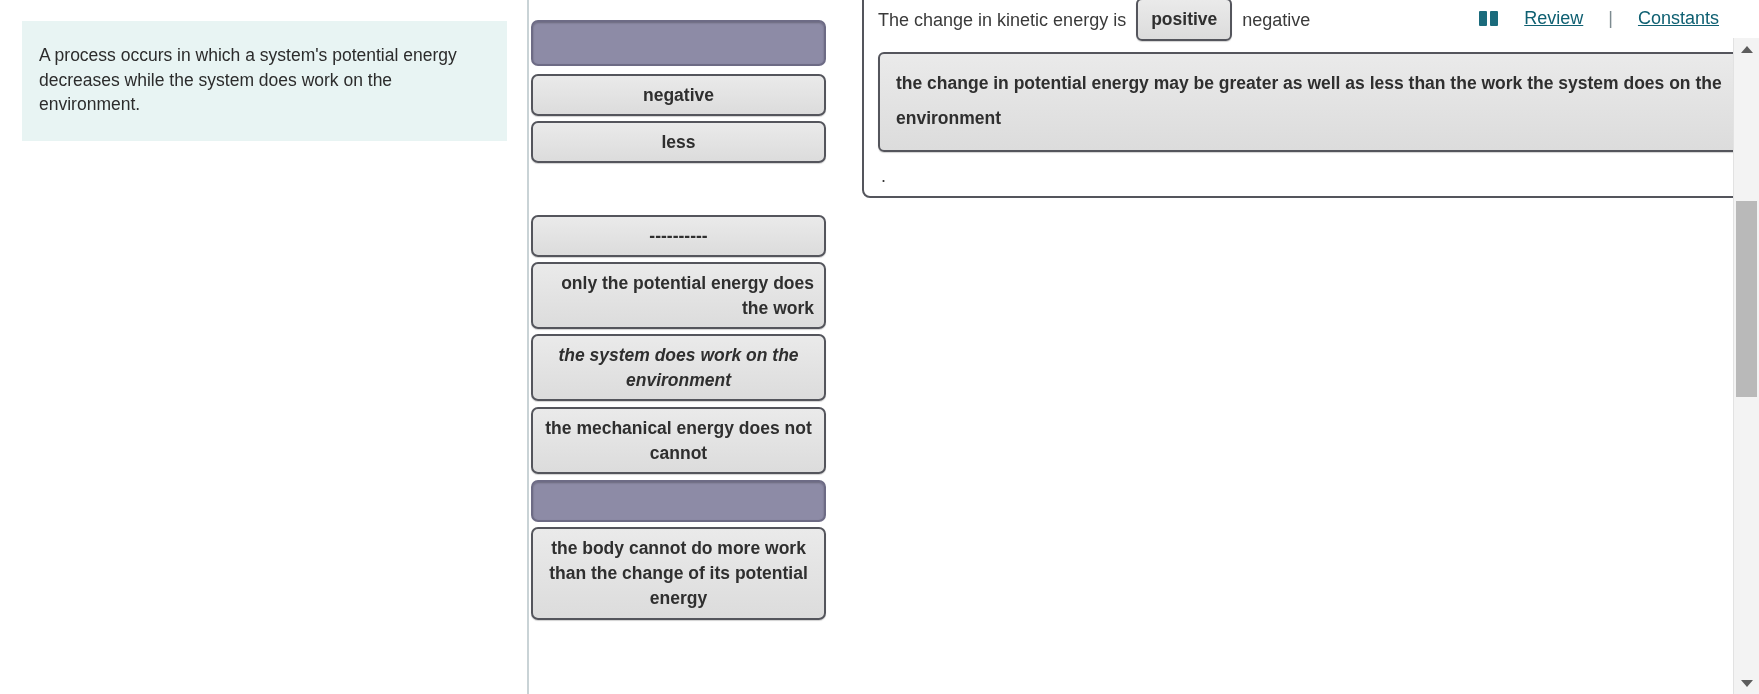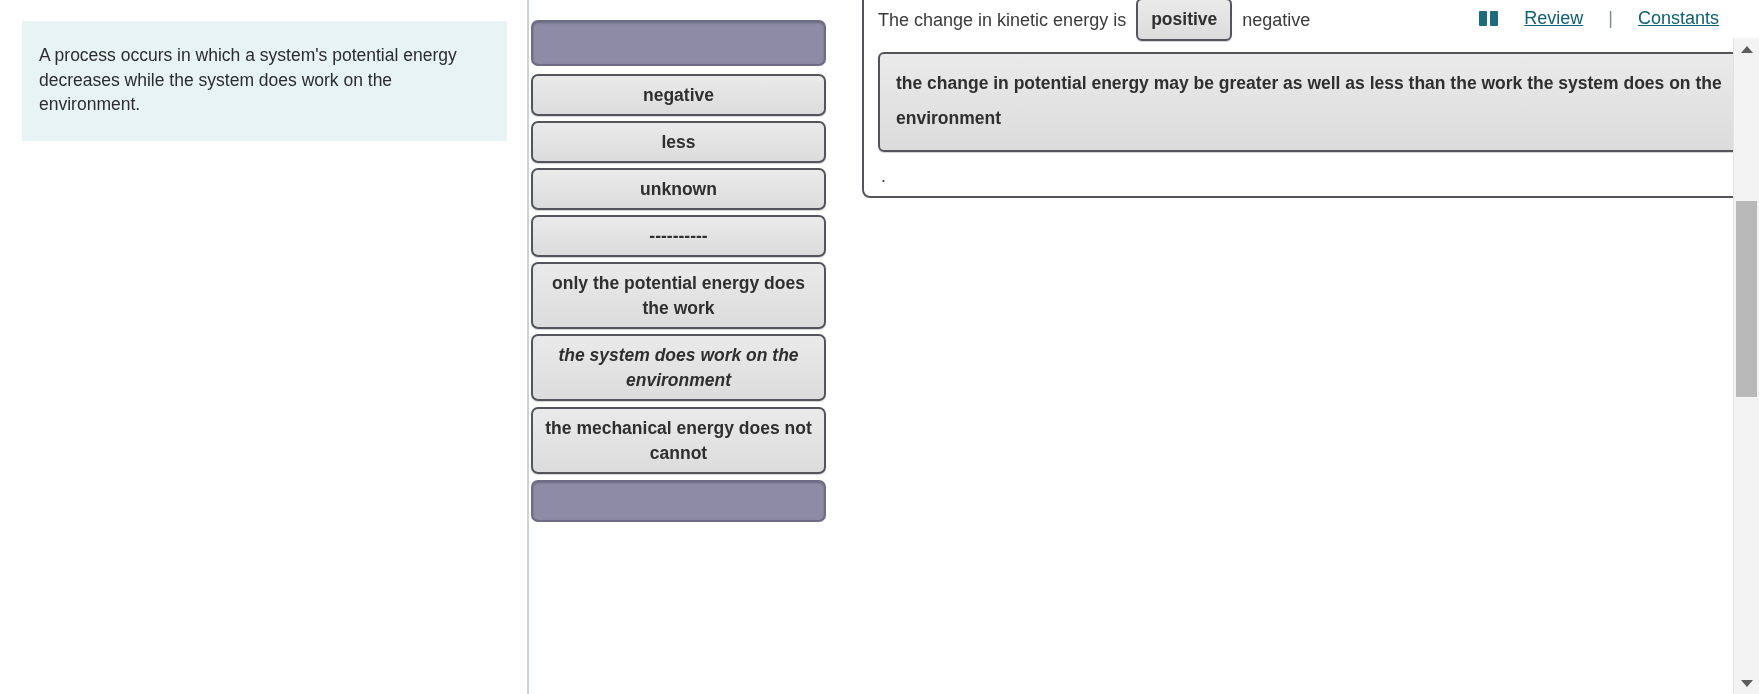--- a/index.html
+++ b/index.html
@@ -225,37 +225,37 @@
   <div class="bank">
     <div class="opt placeholder" style="top:-14px;height:46px;">
       <span></span>
     </div>
     <div class="opt" style="top:40px;height:42px;">
       <span>negative</span>
     </div>
     <div class="opt" style="top:87px;height:42px;">
       <span>less</span>
     </div>
-    <div class="opt" style="top:134px;height:42px;">
-      <span>unknown</span>
-    </div>
     <div class="opt" style="top:181px;height:42px;">
       <span class="dashes">----------</span>
     </div>
-    <div class="opt" style="top:228px;height:67px;">
+    <div class="opt" style="top:228px;height:67px;text-align:right;">
       <span>only the potential energy does the work</span>
     </div>
     <div class="opt" style="top:300px;height:67px;font-style:italic;">
       <span>the system does work on the environment</span>
     </div>
     <div class="opt" style="top:373px;height:67px;">
       <span>the mechanical energy does not cannot</span>
     </div>
     <div class="opt placeholder" style="top:446px;height:42px;">
       <span></span>
+    </div>
+    <div class="opt" style="top:493px;height:93px;">
+      <span>the body cannot do more work than the change of its potential energy</span>
     </div>
   </div>
 
   <div class="answer-pane">
     <div class="answer-box">
       <div class="sentence-line">
         <span>The change in kinetic energy is</span>
         <span class="token">positive</span>
         <span>negative</span>
       </div>

